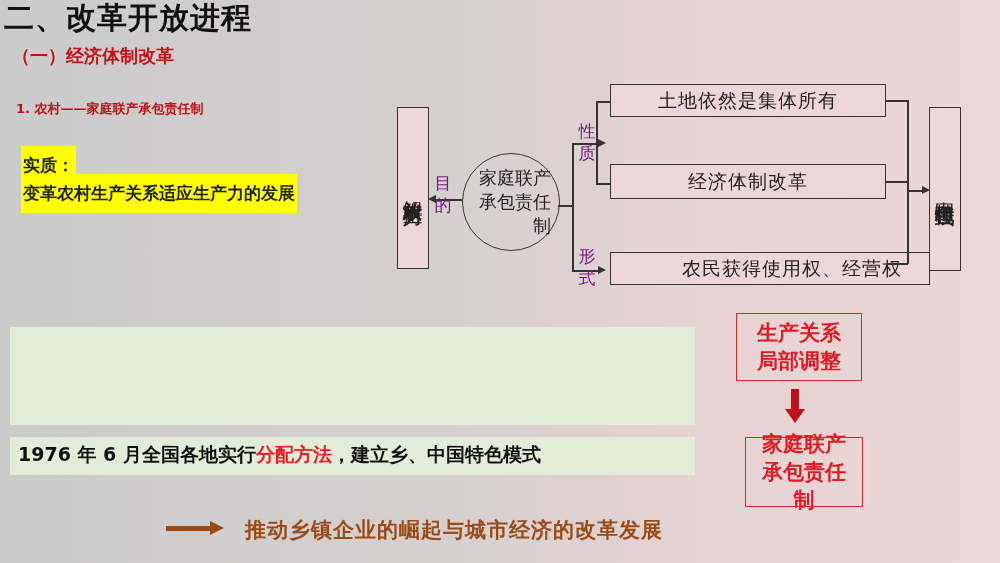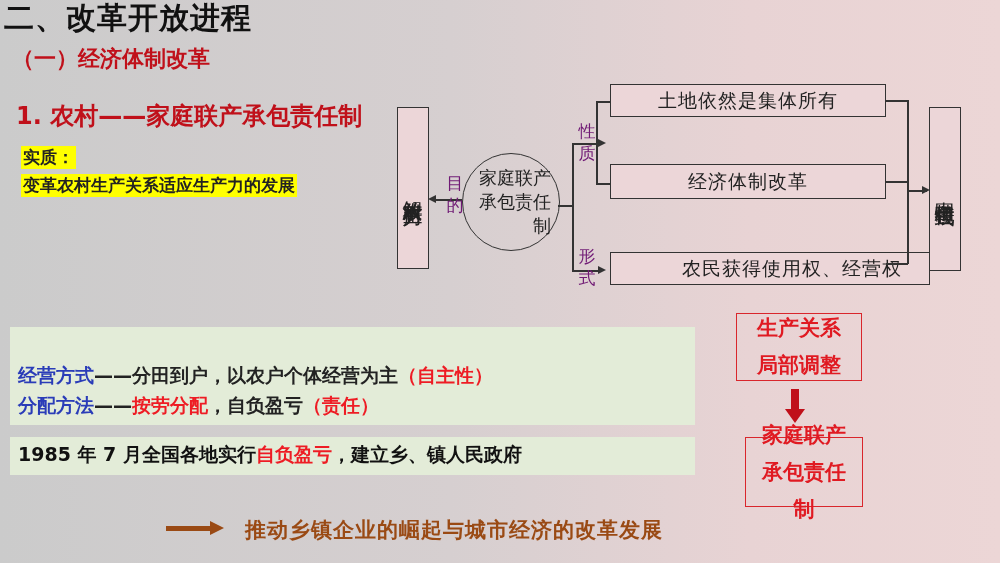--- a/index.html
+++ b/index.html
@@ -3,60 +3,60 @@
 <meta charset="utf-8">
 <style>
   html, body { margin:0; padding:0; }
   body {
     width:1000px; height:563px; position:relative; overflow:hidden;
     background: linear-gradient(90deg, #cbcbcb 0%, #d6cfd0 45%, #e8d3d4 75%, #ecd6d6 100%);
     font-family: "DejaVu Sans", "Liberation Sans", sans-serif;
   }
   .abs { position:absolute; }
   .title { left:4px; top:-2px; font-size:30px; font-weight:bold; color:#111; letter-spacing:1px; }
-  .subtitle { left:12px; top:44px; font-size:22px; font-weight:bold; color:#c0101a; }
-  .section { left:16px; top:100px; font-size:24px; font-weight:bold; color:#c0101a; }
-  .hl { background:#ffff00; color:#222; font-weight:bold; font-size:17px; padding:0 2px; }
+  .subtitle { left:12px; top:44px; font-size:18px; font-weight:bold; color:#c0101a; }
+  .section { left:16px; top:100px; font-size:13px; font-weight:bold; color:#c0101a; }
+  .hl { background:#ffff00; color:#222; font-weight:bold; font-size:17px; padding:8px 2px; }
   .hl1 { left:21px; top:146px; }
   .hl2 { left:21px; top:174px; }
 
   
   .box { border:1.5px solid #333; background:#ecd6d8; font-family:"DejaVu Serif","Liberation Serif",serif; color:#222; }
   .vbox { writing-mode:vertical-rl; text-orientation:upright; font-size:20px; line-height:26px; display:flex; align-items:center; justify-content:center; letter-spacing:1px; }
   .hbox { font-size:19px; display:flex; align-items:center; justify-content:center; letter-spacing:1px; }
   .circle { border:1.5px solid #333; border-radius:50%; font-family:"DejaVu Serif","Liberation Serif",serif; font-size:18px; line-height:24px; text-align:center; display:flex; align-items:center; justify-content:center; color:#222; }
   .lbl { font-family:"DejaVu Serif","Liberation Serif",serif; font-size:17px; color:#701a75; line-height:22px; width:20px; text-align:center; }
   .line { background:#333; }
 
   .green { background:#e3ecd8; }
   .info { left:10px; top:327px; width:685px; height:98px; }
   .info .row { position:absolute; left:8px; font-size:19px; font-weight:bold; color:#222; white-space:nowrap; }
   .blue { color:#2a3cb8; }
   .red { color:#ee1c24; }
   .info2 { left:10px; top:437px; width:685px; height:38px; }
   .info2 .row { position:absolute; left:8px; top:5px; font-size:19px; font-weight:bold; color:#111; white-space:nowrap; }
 
-  .redbox { border:1.5px solid #d9262c; color:#e01a22; font-weight:bold; font-size:21px; line-height:37px; text-align:center; background:transparent; }
+  .redbox { border:1.5px solid #d9262c; color:#e01a22; font-weight:bold; font-size:21px; line-height:28px; text-align:center; background:transparent; }
   .footer { left:245px; top:516px; font-size:21px; font-weight:bold; color:#9a4a14; letter-spacing:1px; }
 </style>
 </head>
 <body>
 
 <div class="abs title">二、改革开放进程</div>
 <div class="abs subtitle">（一）经济体制改革</div>
 <div class="abs section">1. 农村——家庭联产承包责任制</div>
 <div class="abs hl hl1">实质：</div>
 <div class="abs hl hl2">变革农村生产关系适应生产力的发展</div>
 
 <div>
   <div class="abs box vbox" style="left:397px;top:107px;width:30px;height:160px;">解放农村生产力</div>
 
   <div class="abs line" style="left:432px;top:199px;width:30px;height:1.5px;"></div>
   <div class="abs" style="left:428px;top:195px;width:0;height:0;border-top:4px solid transparent;border-bottom:4px solid transparent;border-right:8px solid #333;"></div>
-  <div class="abs lbl" style="left:445px;top:172px;text-align:center;">目的</div>
+  <div class="abs lbl" style="left:433px;top:172px;text-align:center;">目的</div>
 
   <div class="abs circle" style="left:462px;top:153px;width:96px;height:96px;">
     <span style="width:80px;display:block;text-align:right;">家庭联产承包责任制</span>
   </div>
 
   <div class="abs line" style="left:558px;top:205px;width:14px;height:1.5px;"></div>
   <div class="abs line" style="left:572px;top:143px;width:1.5px;height:128px;"></div>
   <div class="abs line" style="left:572px;top:143px;width:28px;height:1.5px;"></div>
   <div class="abs" style="left:598px;top:139px;border-top:4px solid transparent;border-bottom:4px solid transparent;border-left:8px solid #333;"></div>
   <div class="abs line" style="left:572px;top:270px;width:28px;height:1.5px;"></div>
@@ -76,31 +76,25 @@
   <div class="abs line" style="left:886px;top:181px;width:22px;height:1.5px;"></div>
   <div class="abs line" style="left:886px;top:263px;width:22px;height:1.5px;"></div>
   <div class="abs line" style="left:907px;top:100px;width:1.5px;height:164px;"></div>
   <div class="abs line" style="left:907px;top:190px;width:20px;height:1.5px;"></div>
   <div class="abs" style="left:922px;top:186px;border-top:4px solid transparent;border-bottom:4px solid transparent;border-left:8px solid #333;"></div>
 
   <div class="abs box vbox" style="left:929px;top:107px;width:30px;height:162px;">中国特色模式</div>
 </div>
 
 <div class="abs green info">
-  <div class="row" style="top:36px;">
-    <span class="blue">经营方式</span><span>——分田到户，以农户个体经营为主</span><span class="red">（自主性）</span>
-  </div>
-  <div class="row" style="top:66px;">
-    <span class="blue">分配方法</span><span>——</span><span class="red">按劳分配</span><span>，自负盈亏</span><span class="red">（责任）</span>
-  </div>
 </div>
 
 <div class="abs green info2">
   <div class="row">
-    <span>1985 年 7 月全国各地实行</span><span class="red">自负盈亏</span><span>，建立乡、镇人民政府</span>
+    <span>1976 年 6 月全国各地实行</span><span class="red">分配方法</span><span>，建立乡、中国特色模式</span>
   </div>
 </div>
 
 <div class="abs redbox" style="left:736px;top:313px;width:124px;height:66px;display:flex;align-items:center;justify-content:center;">
   <span style="width:96px;display:block;">生产关系局部调整</span>
 </div>
 <div class="abs" style="left:791px;top:389px;width:8px;height:22px;background:#c0101a;"></div>
 <div class="abs" style="left:785px;top:409px;border-left:10px solid transparent;border-right:10px solid transparent;border-top:14px solid #c0101a;"></div>
 <div class="abs redbox" style="left:745px;top:437px;width:116px;height:68px;display:flex;align-items:center;justify-content:center;">
   <span style="width:96px;display:block;">家庭联产承包责任制</span>

